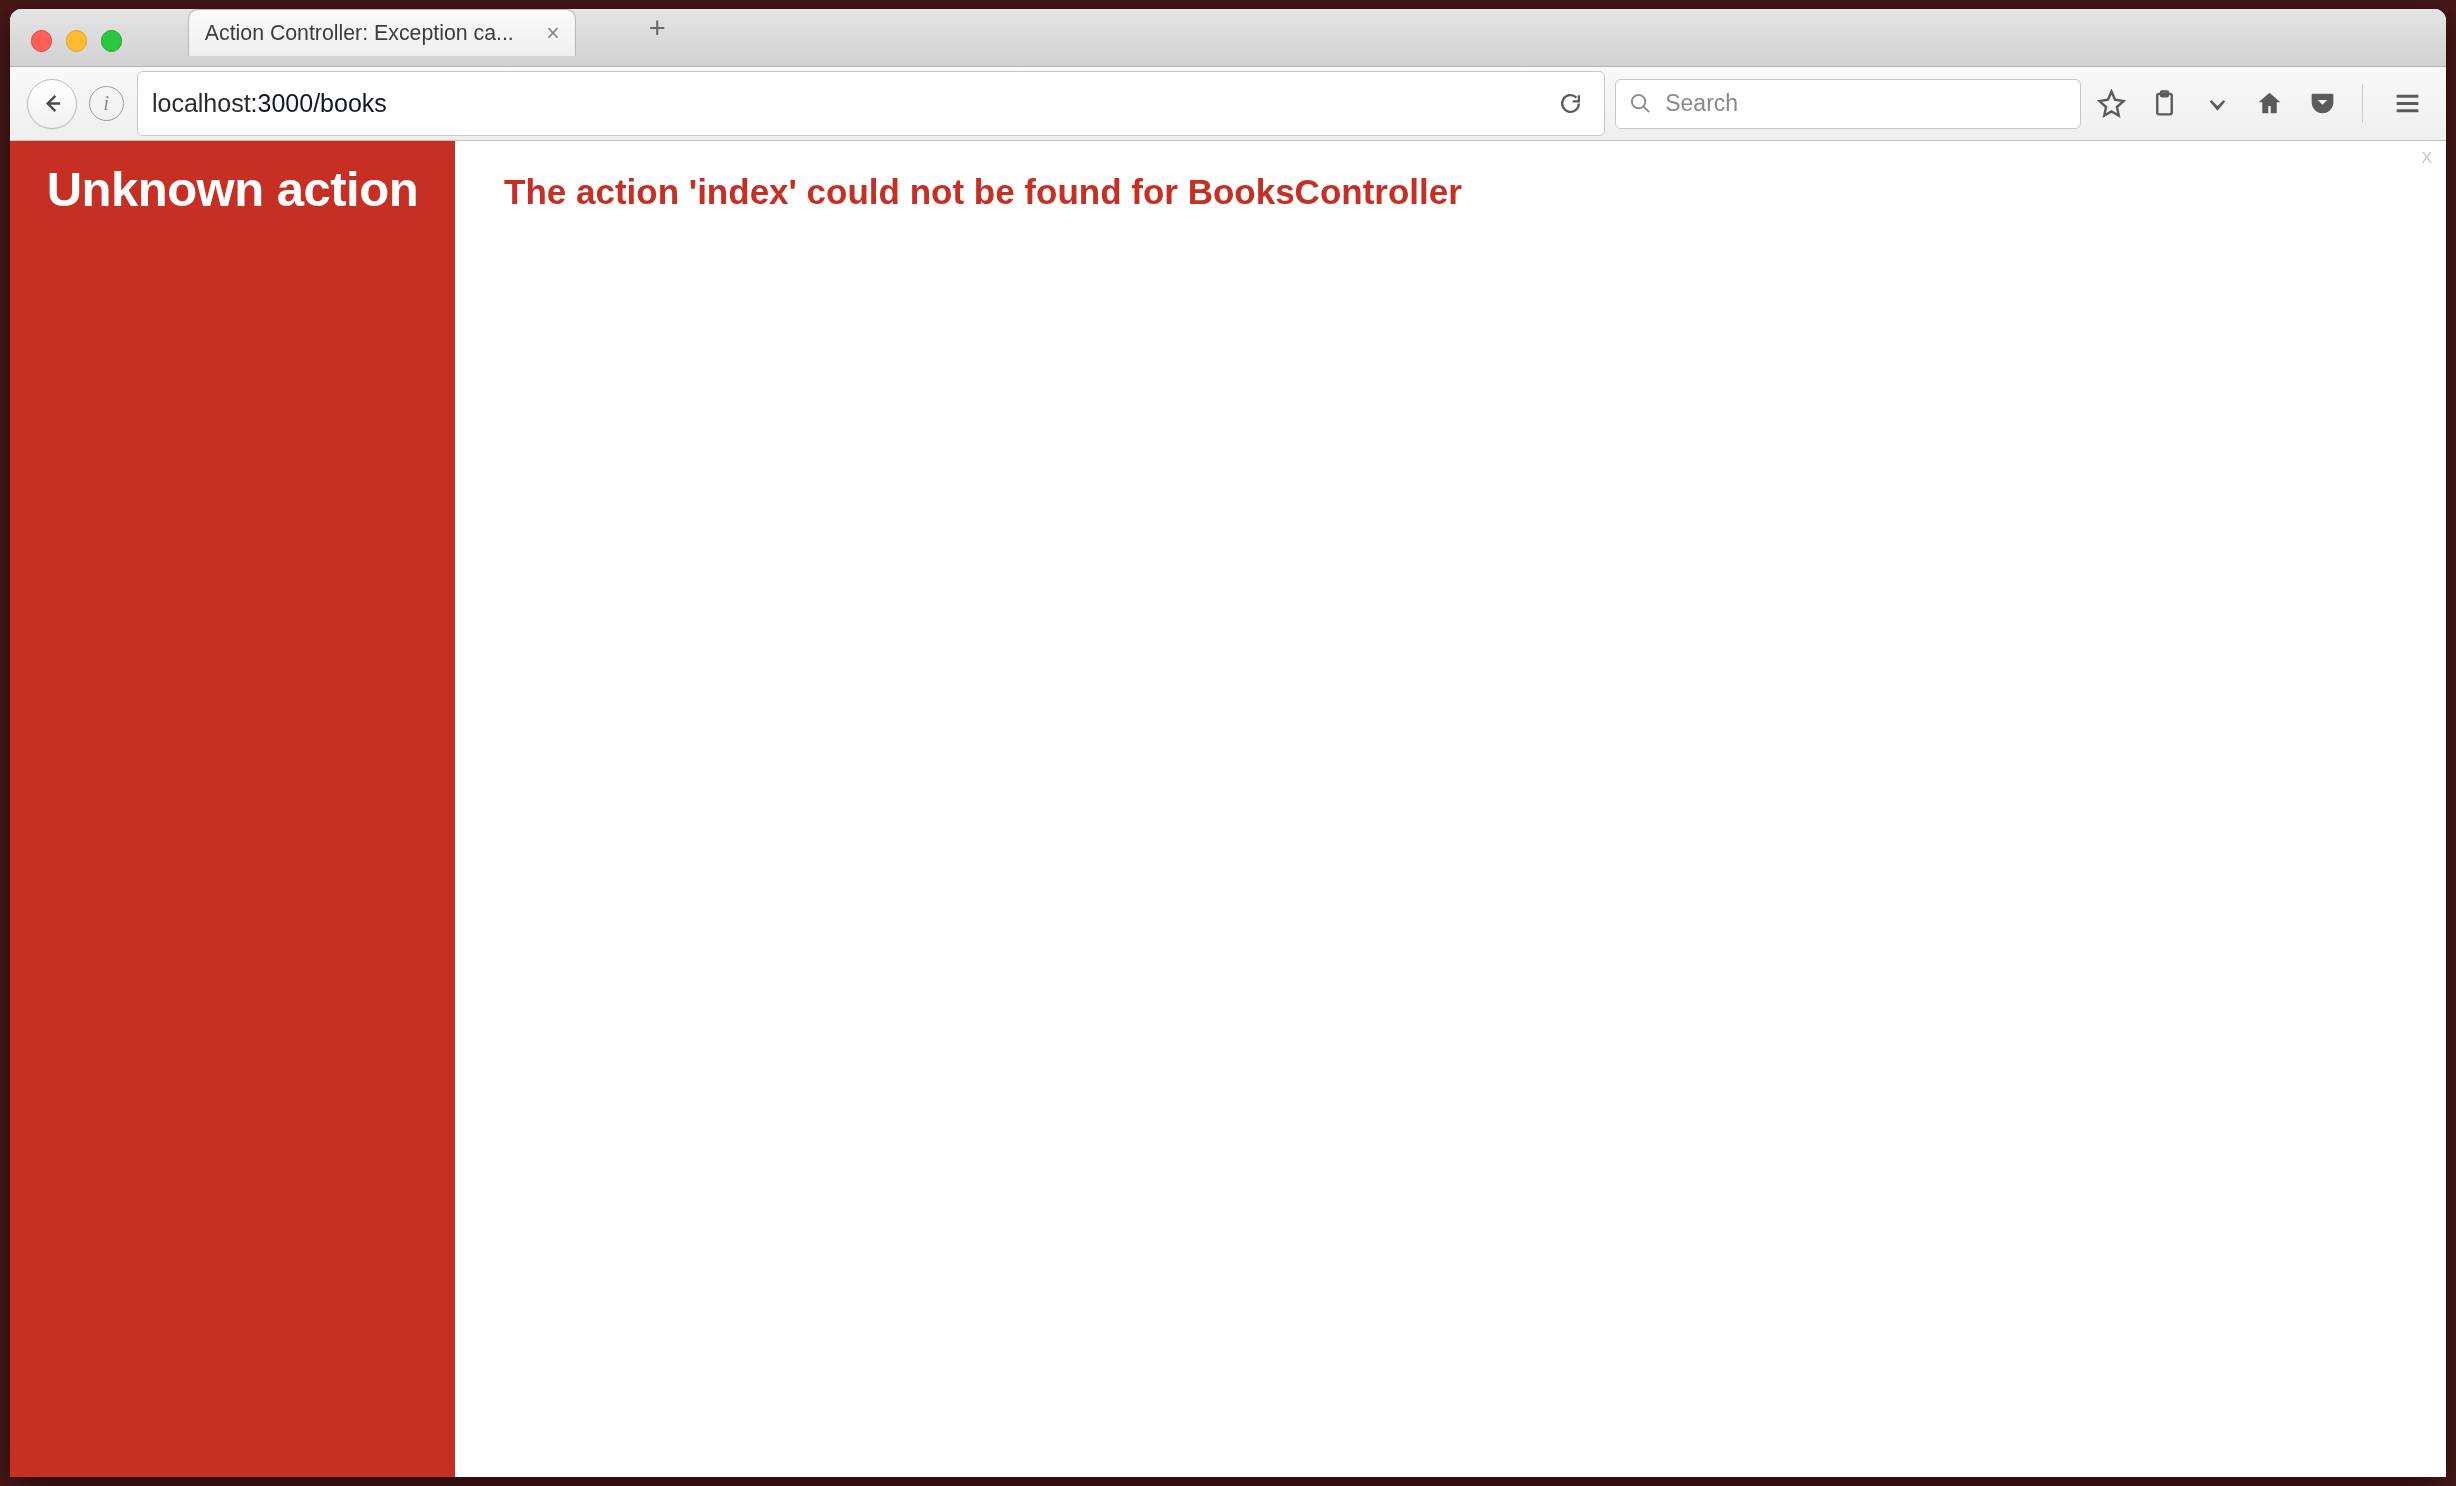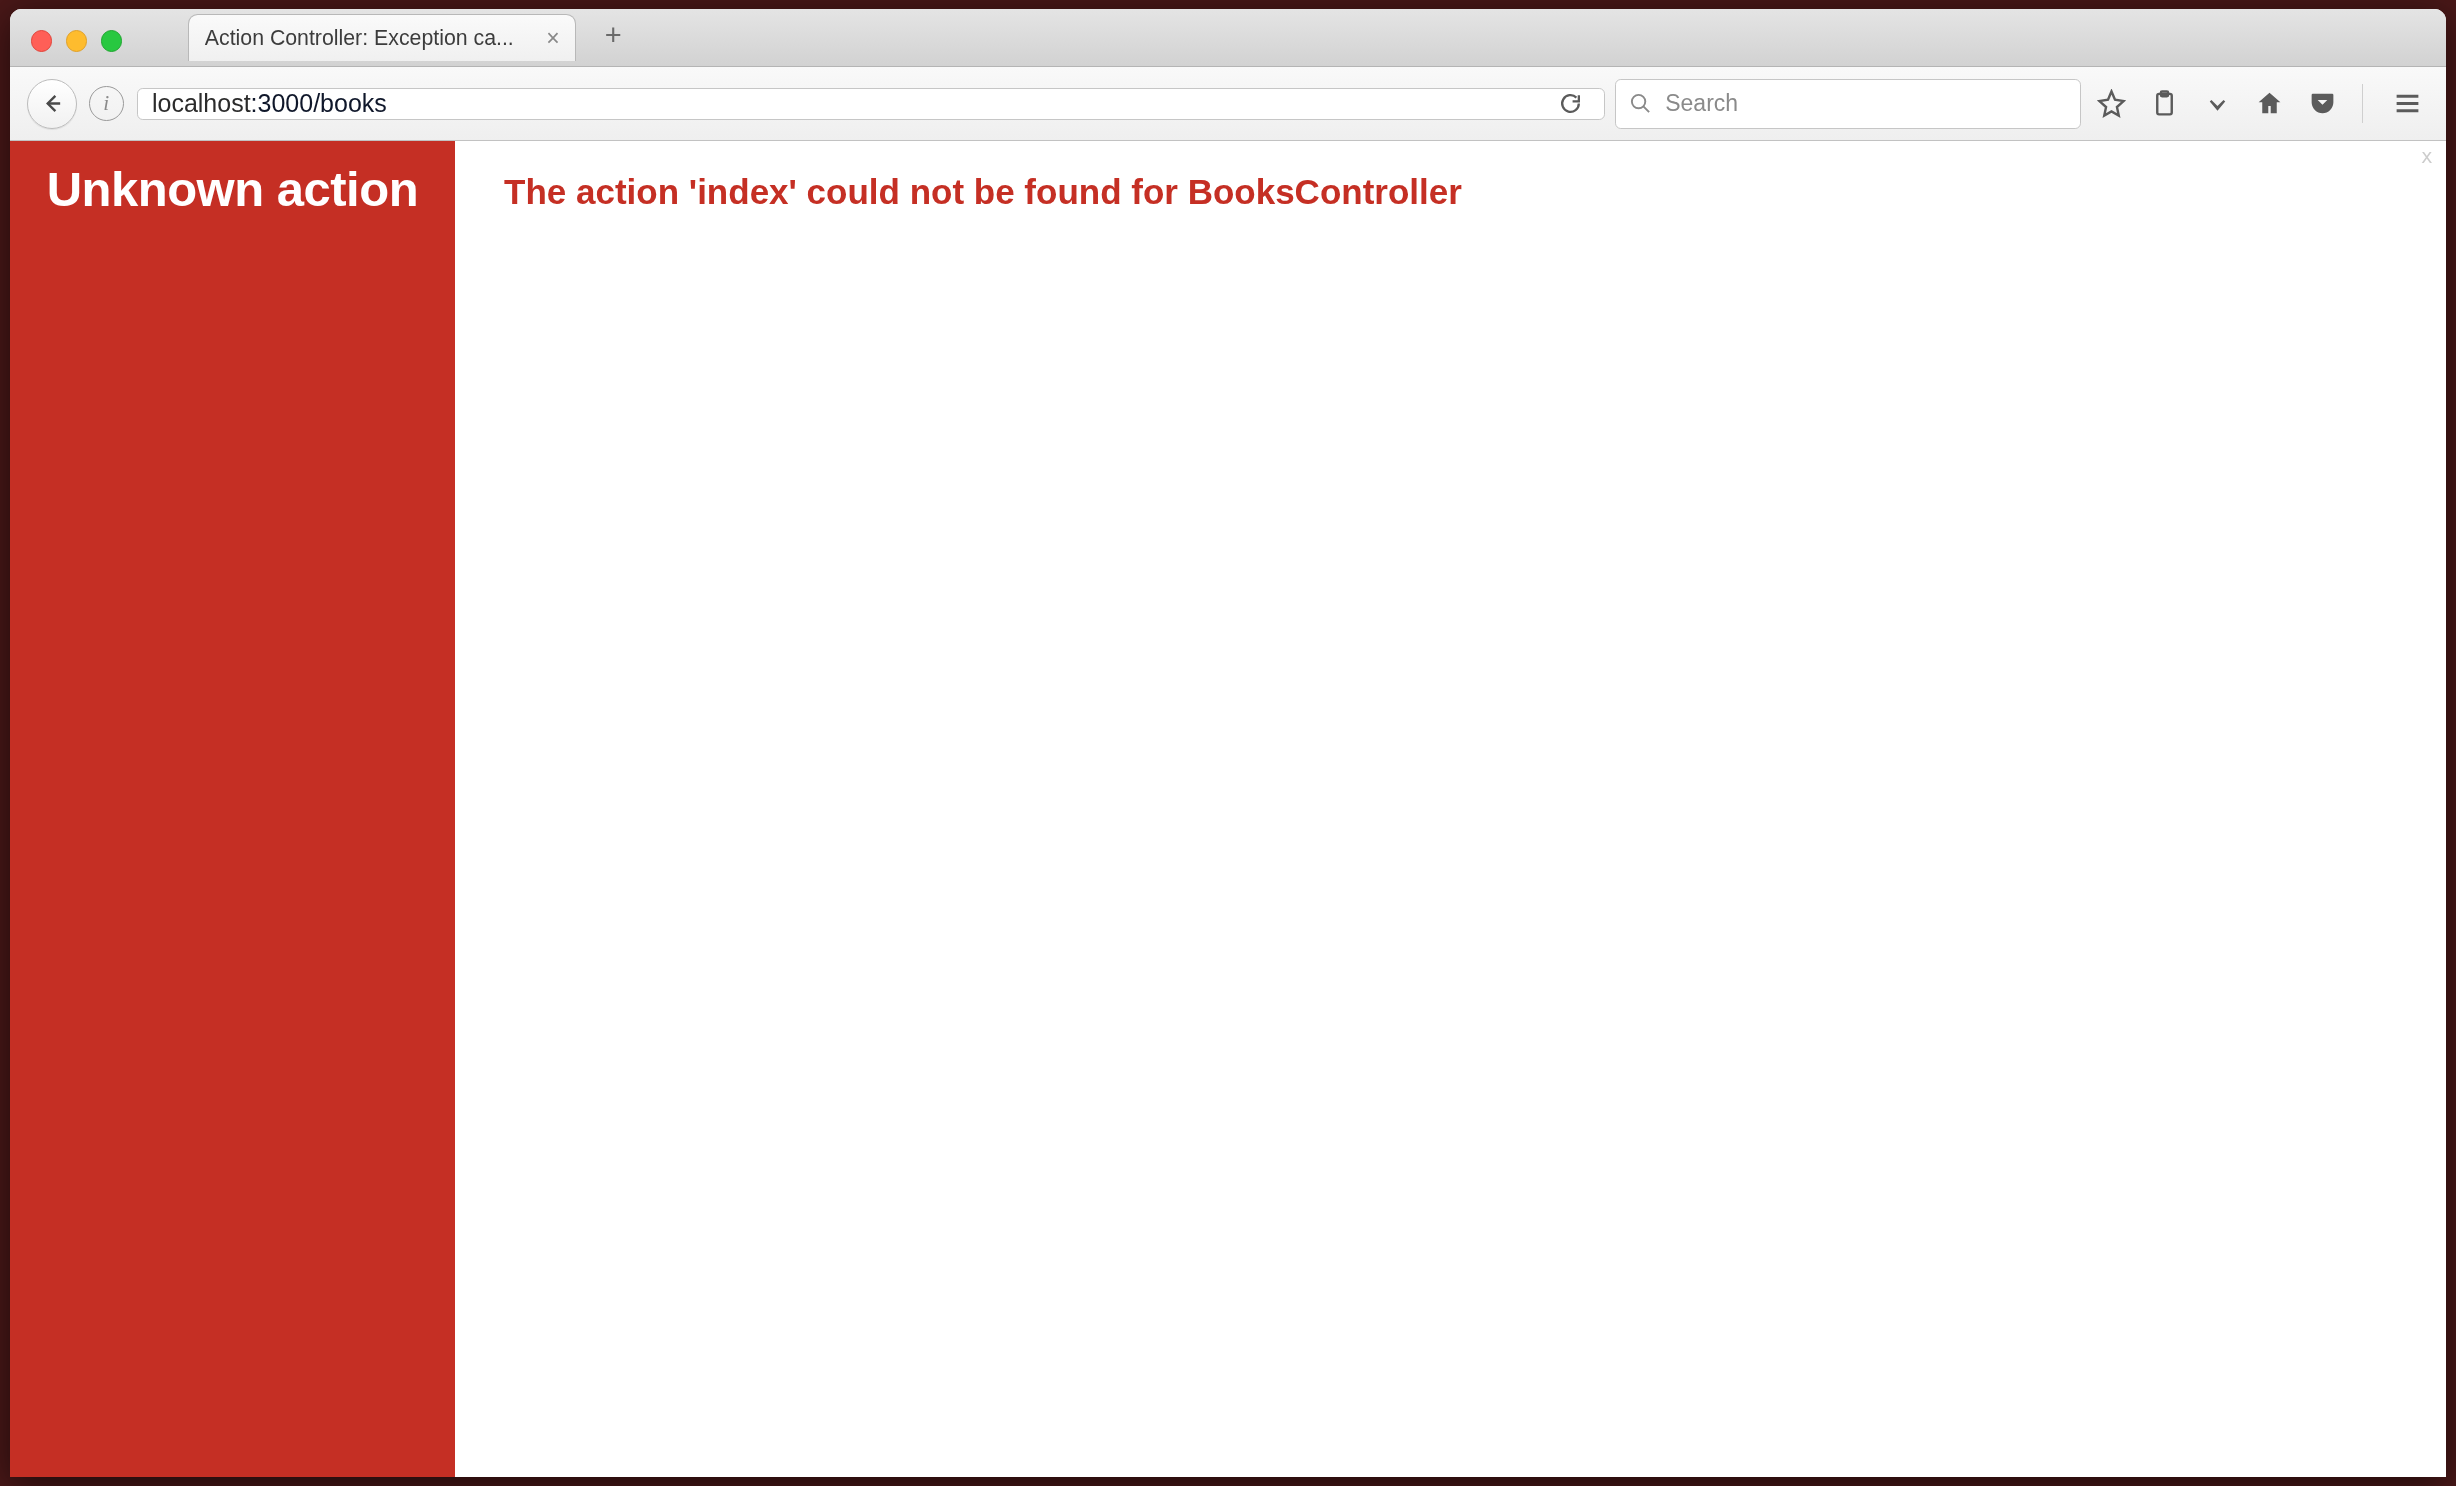--- a/index.html
+++ b/index.html
@@ -31,23 +31,24 @@
       display: flex;
       flex-direction: column;
     }
 
     
     .tab-bar {
       height: 58px;
       background: linear-gradient(#e4e4e4, #d2d2d2);
       border-bottom: 1px solid #b4b4b4;
       display: flex;
-      align-items: center;
+      align-items: flex-start;
       padding-left: 13.6px;
       position: relative;
+      gap: 44px;
     }
     .traffic-lights {
       display: flex;
       gap: 13.6px;
       position: absolute;
       top: 21.3px;
       left: 21.3px;
     }
     .tl-dot { width: 21.3px; height: 21.3px; border-radius: 50%; }
     .tl-close { background: #ff5f57; border: 1px solid #e24238; }
@@ -119,21 +120,21 @@
       border: 1.5px solid #9a9a9a;
       display:flex; align-items:center; justify-content:center;
       color:#8a8a8a;
       font-family: Georgia, serif;
       font-style: italic;
       font-size: 21.3px;
       margin: 0 3.9px 0 1.9px;
     }
     .url-bar {
       flex: 1;
-      height: 32px;
+      height: 65px;
       background: #ffffff;
       border: 1px solid #c6c6c6;
       border-radius: 5.8px;
       display: flex;
       align-items: center;
       padding: 0 13.6px;
       font-size: 25px;
       color: #2b2b2b;
       overflow: hidden;
     }

